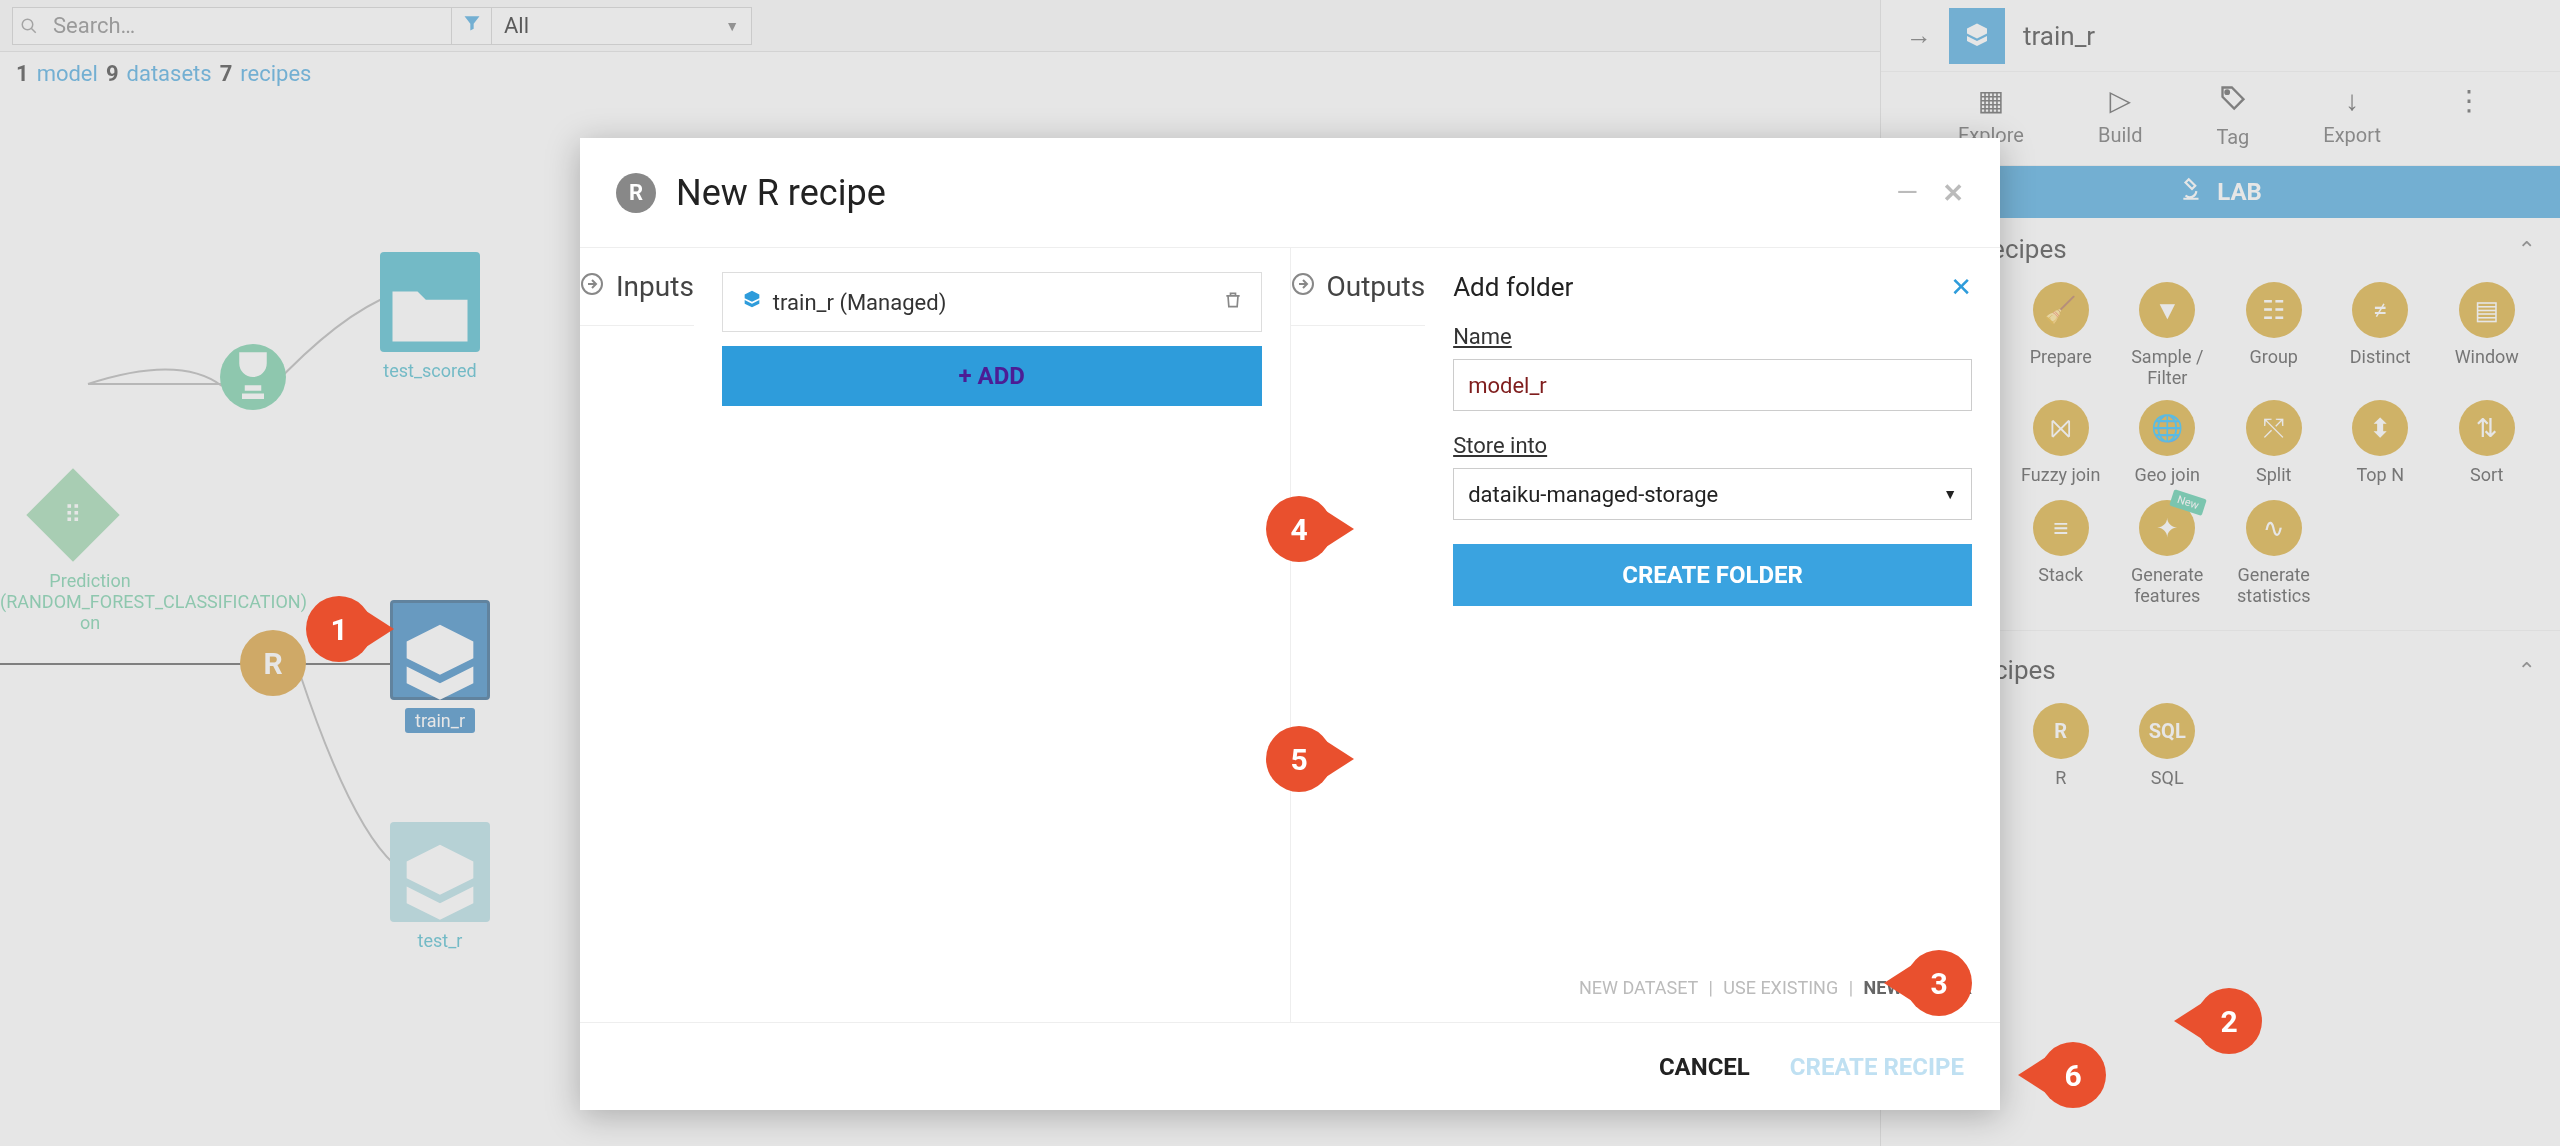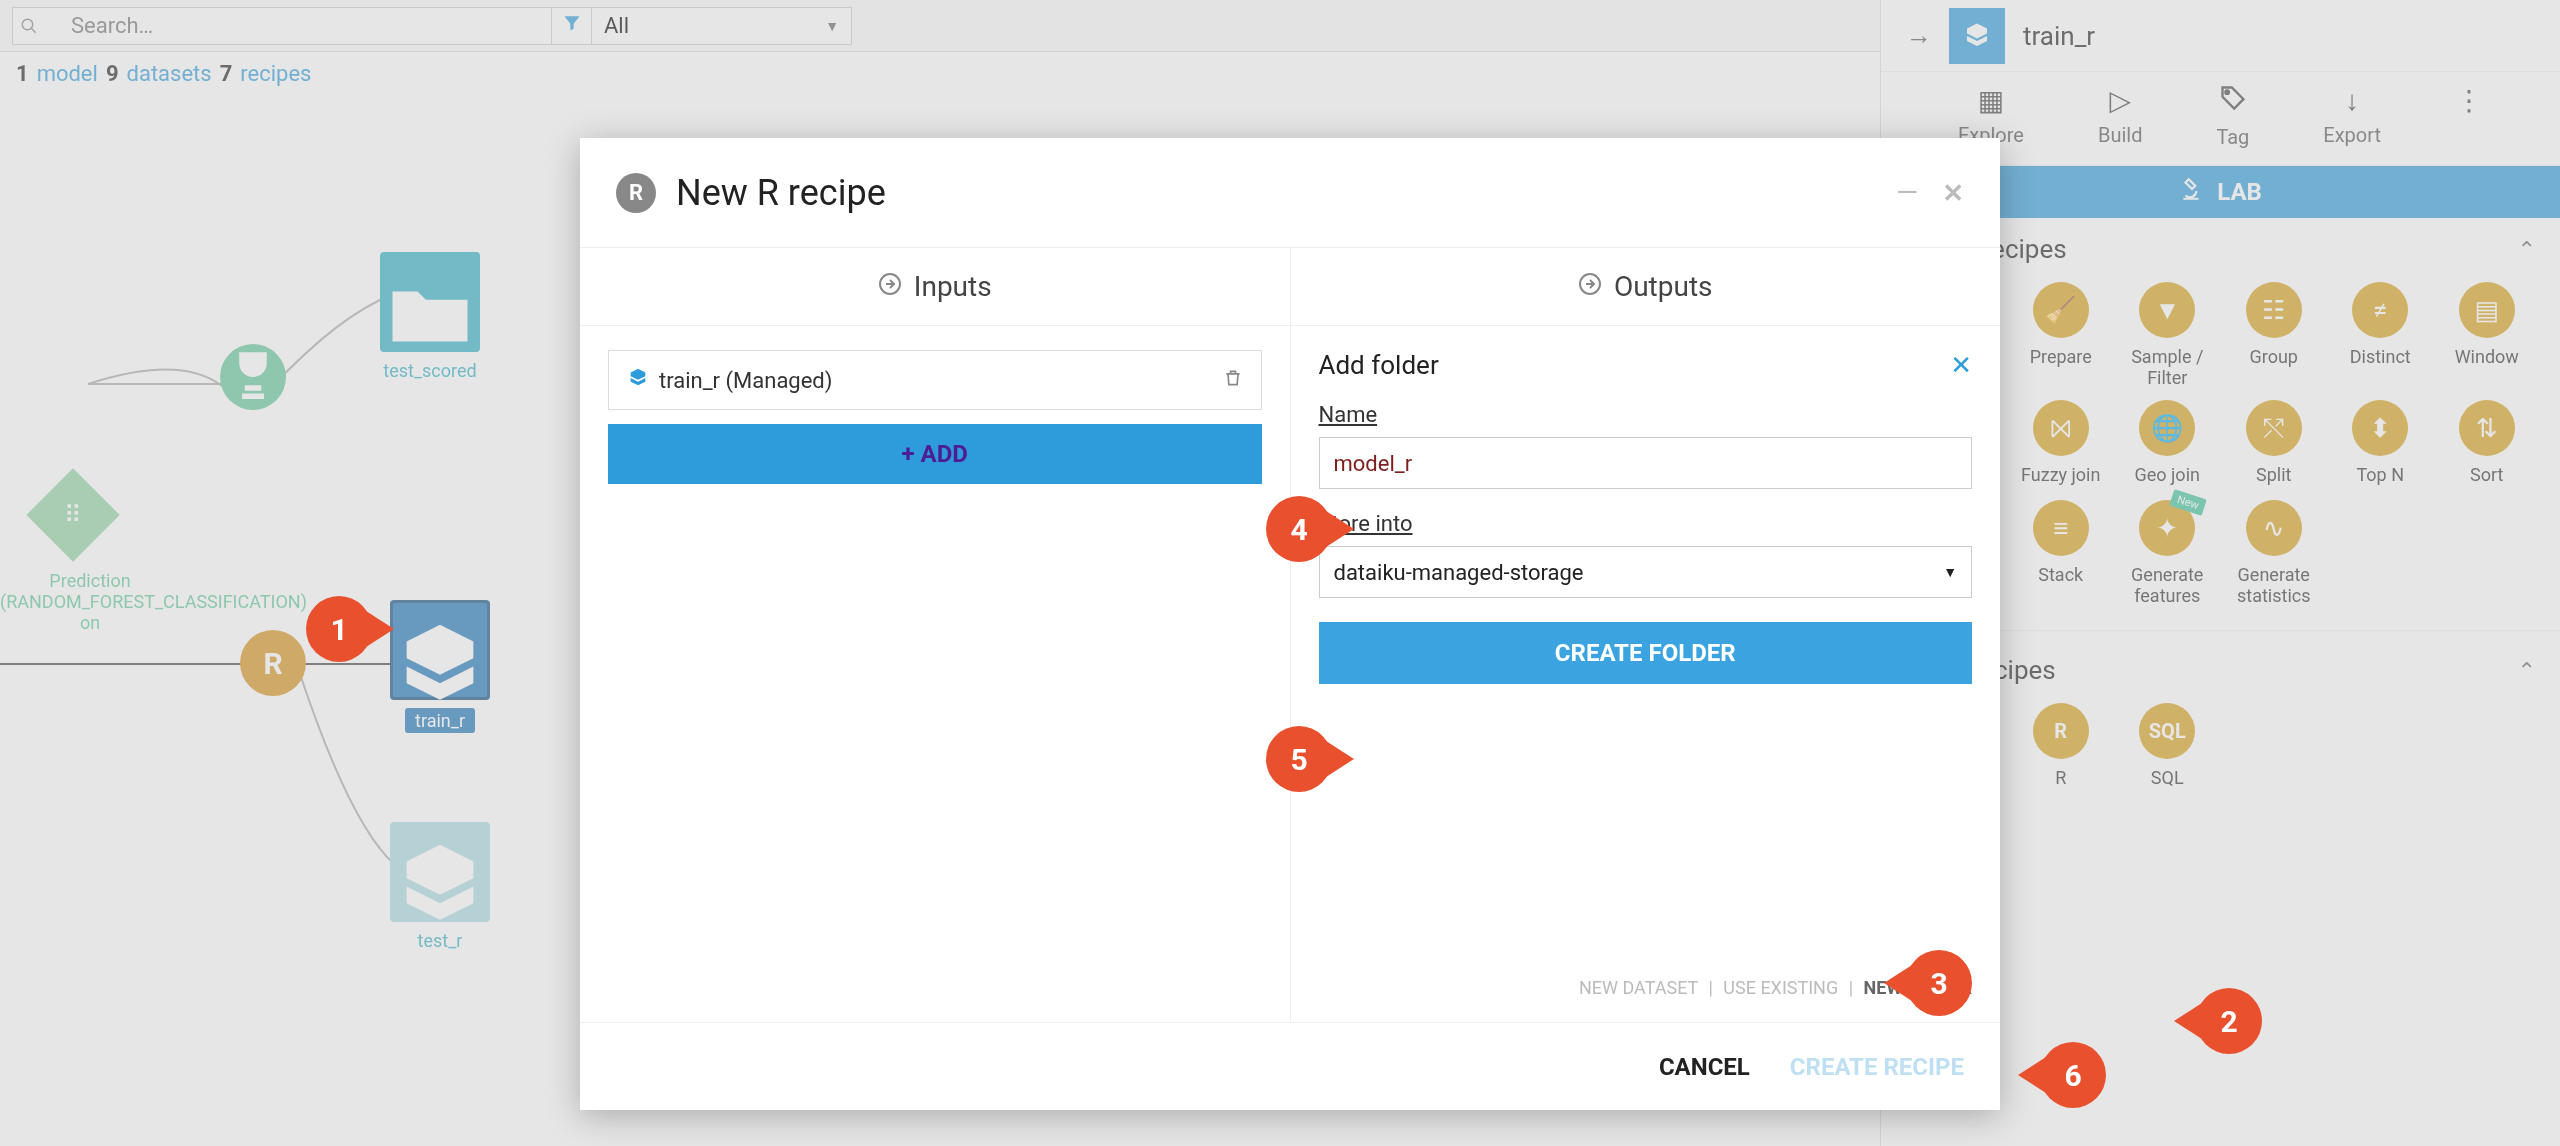--- a/index.html
+++ b/index.html
@@ -1,20 +1,20 @@
 <!DOCTYPE html>
 <html><head>
 <meta charset="utf-8">
 <style>
 * { box-sizing: border-box; margin: 0; padding: 0; font-family: -apple-system, BlinkMacSystemFont, "Segoe UI", Roboto, sans-serif; }
 body { width: 2560px; height: 1146px; background: #fff; position: relative; overflow: hidden; transform-origin: top left; }
 
 
 .top-toolbar { height: 52px; display: flex; align-items: center; padding: 0 12px; border-bottom: 1px solid #ddd; background: #fafafa; }
-.search-wrap { display: flex; align-items: center; border: 1px solid #ccc; background: #fff; height: 38px; width: 540px; gap: 18px; }
+.search-wrap { display: flex; align-items: center; border: 1px solid #ccc; background: #fff; height: 38px; width: 440px; }
 .search-icon { width: 32px; display: flex; align-items: center; justify-content: center; color: #888; font-size: 18px; }
 .search-input { flex: 1; border: none; outline: none; height: 100%; font-size: 22px; color: #555; padding: 0 8px; }
 .filter-btn { width: 40px; height: 38px; border: 1px solid #ccc; border-left: none; display: flex; align-items: center; justify-content: center; background: #fff; cursor: pointer; }
 .filter-icon { color: #2e9cdb; font-size: 20px; }
 .filter-select { height: 38px; border: 1px solid #ccc; border-left: none; padding: 0 12px; background: #fff; min-width: 260px; display: flex; align-items: center; justify-content: space-between; font-size: 22px; cursor: pointer; }
 .toolbar-spacer { flex: 1; }
 .toolbar-btn { height: 38px; border: 1px solid #bbb; background: #fff; margin-left: 8px; padding: 0 14px; font-size: 20px; font-weight: 600; color: #333; cursor: pointer; display: flex; align-items: center; gap: 6px; }
 .btn-caret { font-size: 12px; color: #666; }
 
 
@@ -69,21 +69,21 @@
 .right-dim { position: absolute; top: 0; right: 0; width: 680px; height: 1146px; background: rgba(200,200,200,0.45); pointer-events: none; }
 
 
 .modal { position: absolute; top: 138px; left: 580px; width: 1420px; height: 972px; background: #fff; box-shadow: 0 6px 32px rgba(0,0,0,0.25); display: flex; flex-direction: column; }
 .modal-header { height: 110px; display: flex; align-items: center; padding: 0 36px; border-bottom: 1px solid #eee; }
 .modal-header-icon { width: 40px; height: 40px; border-radius: 50%; background: #888; color: #fff; display: flex; align-items: center; justify-content: center; font-weight: 700; font-size: 22px; margin-right: 20px; }
 .modal-title { font-size: 36px; color: #222; flex: 1; }
 .modal-min { color: #bbb; font-size: 28px; margin-right: 24px; cursor: pointer; }
 .modal-close { color: #bbb; font-size: 26px; cursor: pointer; font-weight: 700; }
 .modal-body { flex: 1; display: flex; }
-.modal-col { flex: 1; display: flex; flex-direction: column; }
+.modal-col { flex: 1; display: flex; flex-direction: row; }
 .modal-col + .modal-col { border-left: 1px solid #eee; }
 .modal-col-head { height: 78px; display: flex; align-items: center; justify-content: center; font-size: 28px; color: #444; border-bottom: 1px solid #eee; gap: 12px; }
 .io-icon { color: #888; font-size: 24px; }
 .modal-col-body { padding: 24px 28px; flex: 1; display: flex; flex-direction: column; }
 .input-chip { border: 1px solid #ddd; height: 60px; display: flex; align-items: center; padding: 0 18px; gap: 10px; font-size: 22px; color: #333; }
 .chip-icon { color: #2e9cdb; font-size: 22px; }
 .chip-del { margin-left: auto; color: #888; cursor: pointer; font-size: 22px; }
 .add-btn { width: 100%; height: 60px; background: #2e9cdb; color: #4c1d95; border: none; font-size: 24px; font-weight: 700; margin-top: 14px; cursor: pointer; }
 .out-section-head { display: flex; align-items: center; justify-content: space-between; }
 .out-title { font-size: 26px; color: #222; }

